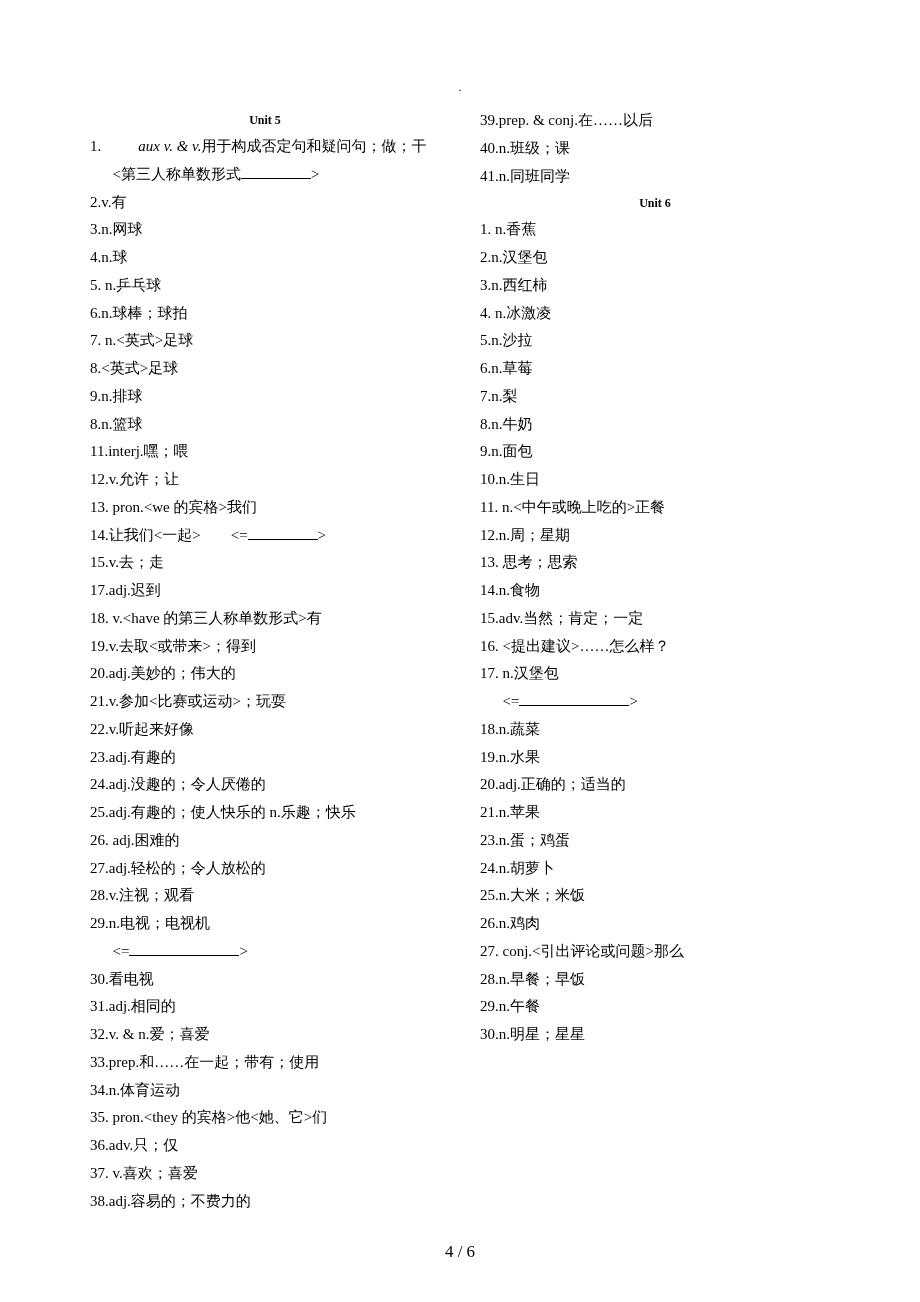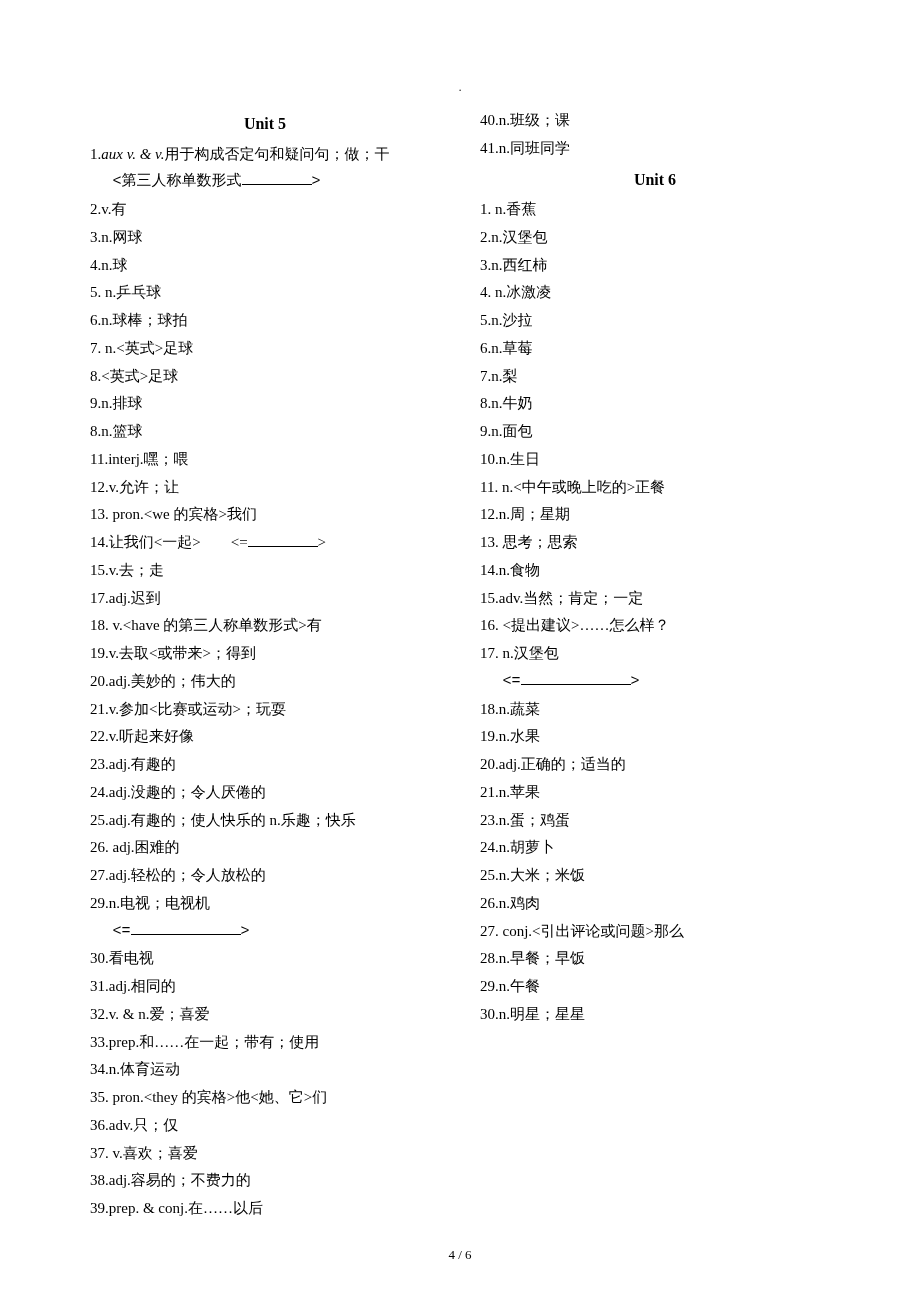--- a/index.html
+++ b/index.html
@@ -21,53 +21,52 @@
       color: #333;
     }
     .content {
       column-count: 2;
       column-gap: 40px;
       column-fill: auto;
       height: 1135px;
     }
     .unit-title {
       font-weight: bold;
-      font-size: 16px;
+      font-size: 12px;
       text-align: center;
       margin: 2px 0;
     }
     .item {
       text-indent: 0;
       white-space: normal;
     }
-    .italic { font-style: italic; }
+    .italic { font-style: italic; margin-left: 37px; }
     .indent-sub {
       padding-left: 1.5em;
-      font-family: Liberation Mono, monospace;
     }
     .blank {
       display: inline-block;
       border-bottom: 1px solid #000;
       min-width: 70px;
       height: 1em;
       vertical-align: baseline;
     }
     .blank-long {
       display: inline-block;
       border-bottom: 1px solid #000;
       min-width: 110px;
       height: 1em;
       vertical-align: baseline;
     }
     .footer {
       position: absolute;
       bottom: 35px;
       left: 0; right: 0;
       text-align: center;
-      font-size: 13px;
+      font-size: 17px;
     }
   </style>
 </head>
 <body>
 
 <div class="dot-header">.</div>
 
 <div class="content">
 
   <div class="unit-title">Unit 5</div>
@@ -98,20 +97,21 @@
   <div class="item"><span>18. v.&lt;have 的第三人称单数形式&gt;有</span></div>
   <div class="item"><span>19.v.去取&lt;或带来&gt;；得到</span></div>
   <div class="item"><span>20.adj.美妙的；伟大的</span></div>
   <div class="item"><span>21.v.参加&lt;比赛或运动&gt;；玩耍</span></div>
   <div class="item"><span>22.v.听起来好像</span></div>
   <div class="item"><span>23.adj.有趣的</span></div>
   <div class="item"><span>24.adj.没趣的；令人厌倦的</span></div>
   <div class="item"><span>25.adj.有趣的；使人快乐的   n.乐趣；快乐</span></div>
   <div class="item"><span>26. adj.困难的</span></div>
   <div class="item"><span>27.adj.轻松的；令人放松的</span></div>
+  <div class="item"><span>28.v.注视；观看</span></div>
   <div class="item"><span>29.n.电视；电视机</span></div>
   <div class="item indent-sub">
     <span>&lt;=<span class="blank-long"></span>&gt;</span>
   </div>
   <div class="item"><span>30.看电视</span></div>
   <div class="item"><span>31.adj.相同的</span></div>
   <div class="item"><span>32.v. &amp; n.爱；喜爱</span></div>
   <div class="item"><span>33.prep.和……在一起；带有；使用</span></div>
   <div class="item"><span>34.n.体育运动</span></div>
   <div class="item"><span>35. pron.&lt;they 的宾格&gt;他&lt;她、它&gt;们</span></div>

